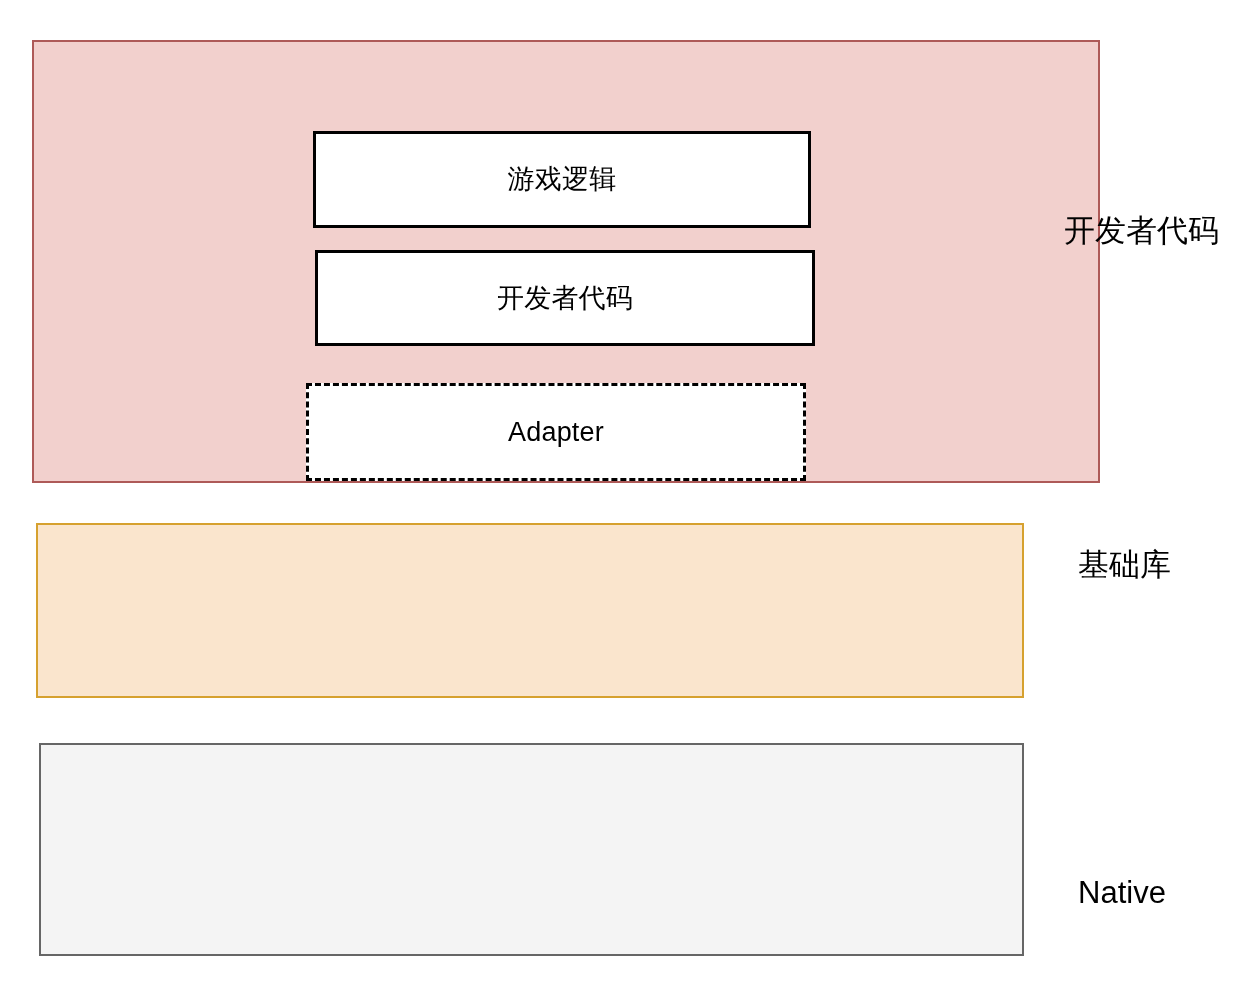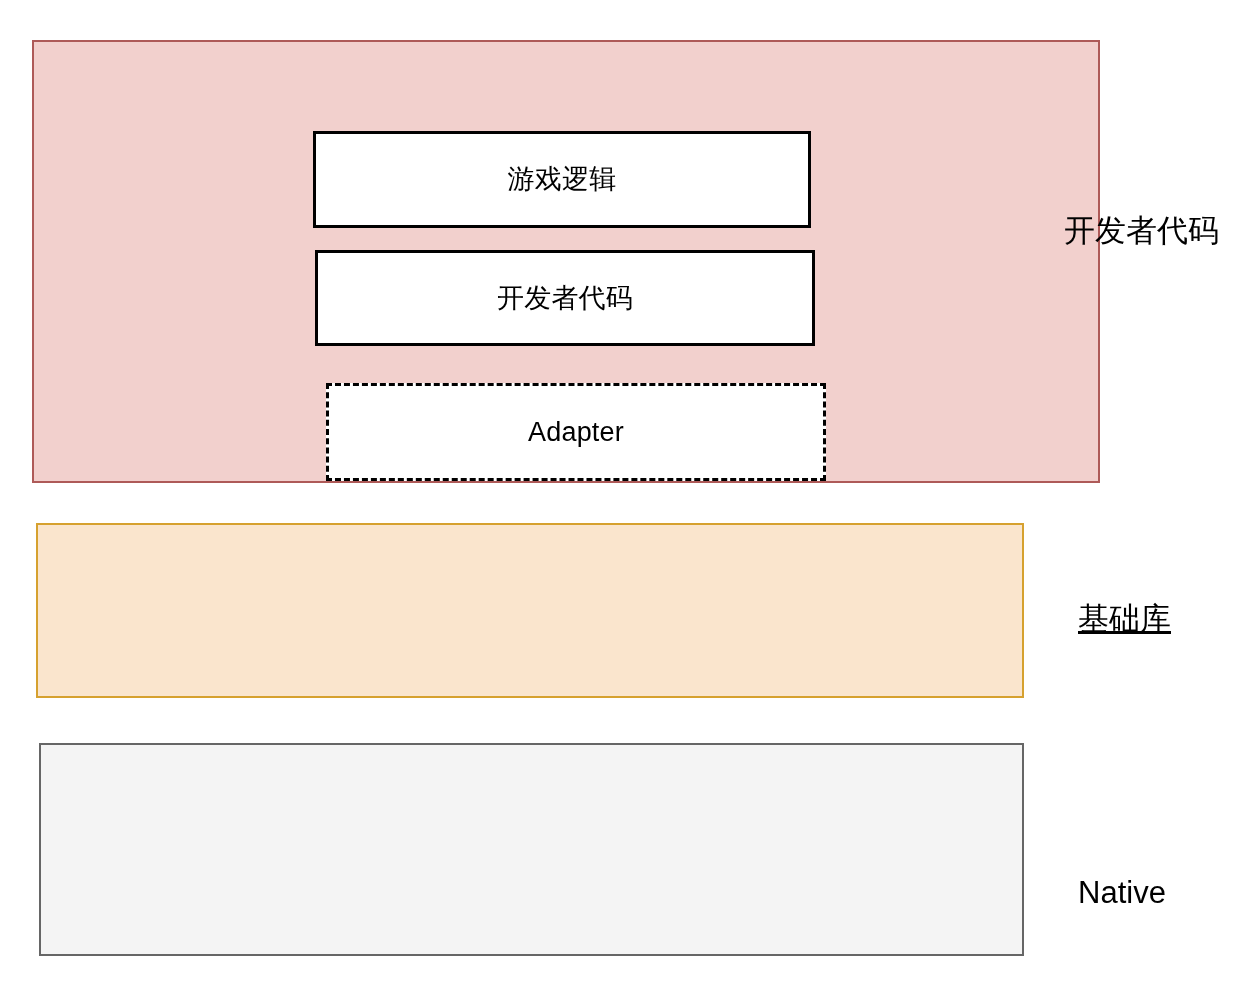--- a/index.html
+++ b/index.html
@@ -79,43 +79,42 @@
     width: 498px;
     height: 97px;
   }
   .box-game-engine {
     left: 281px;
     top: 208px;
     width: 500px;
     height: 96px;
   }
   .box-adapter {
-    left: 292px;
+    left: 272px;
     top: 341px;
     width: 500px;
     height: 98px;
   }
 
   
   .side-label {
     position: absolute;
     font-size: 31px;
     line-height: 1.2;
     color: #000000;
     white-space: nowrap;
     text-align: left;
   }
   .label-developer {
     left: 1064px;
     top: 212px;
   }
   .label-library {
     left: 1078px;
-    top: 600px;
-    text-decoration: underline;
+    top: 546px;
   }
   .label-native {
     left: 1078px;
     top: 874px;
   }
 </style>
 </head>
 <body>
 
 <div id="diagram">

